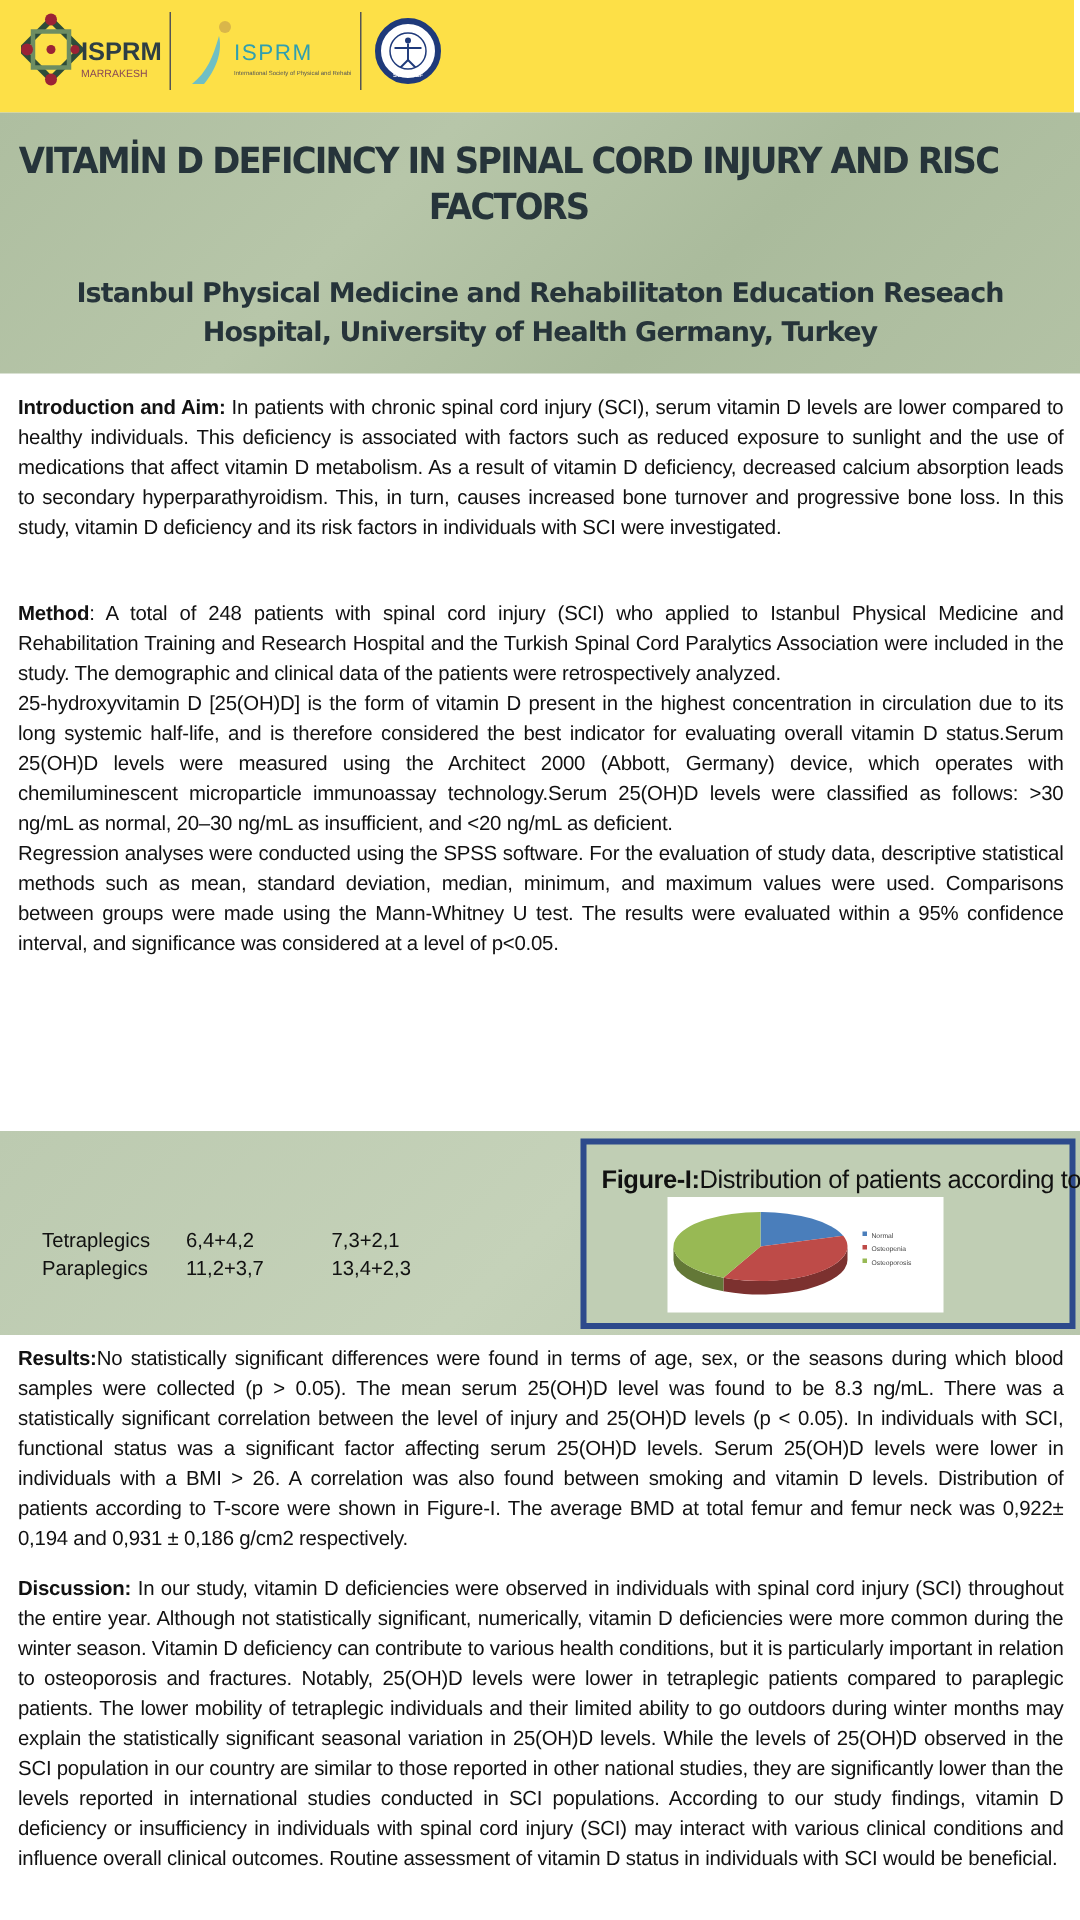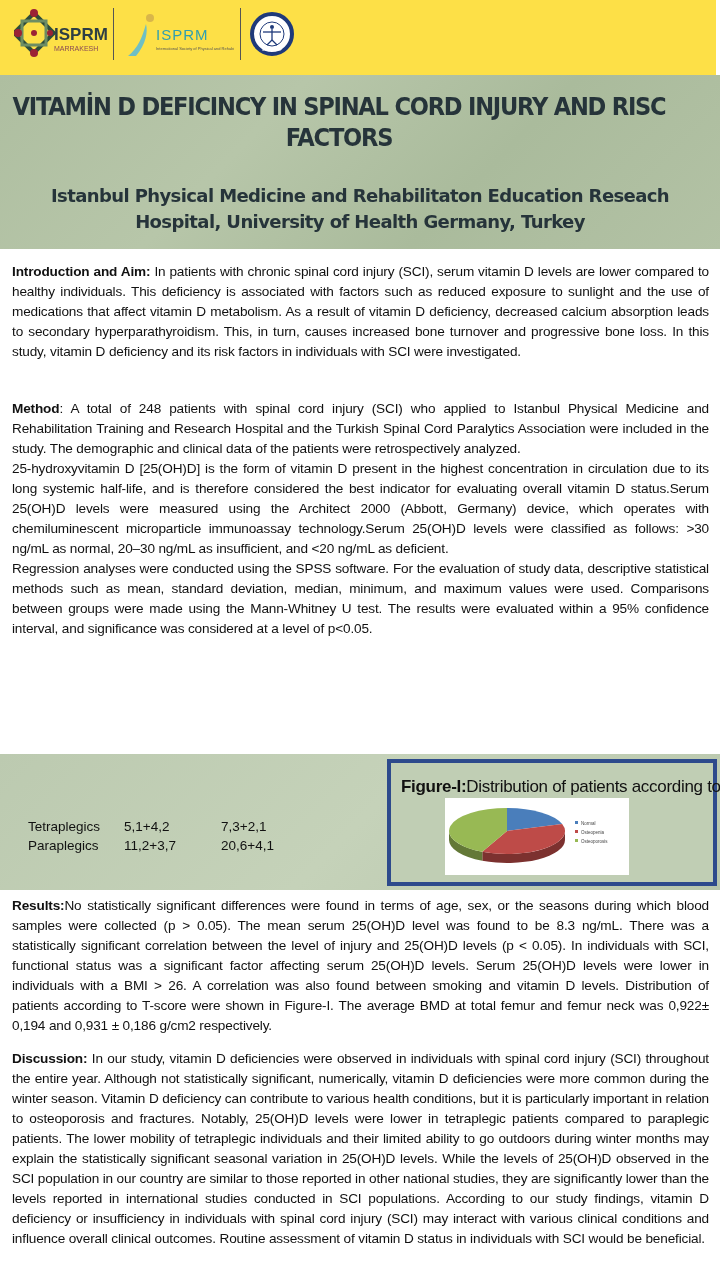--- a/index.html
+++ b/index.html
@@ -96,27 +96,27 @@
   <p><b>Method</b><span>: A total of 248 patients with spinal cord injury (SCI) who applied to Istanbul Physical Medicine and Rehabilitation Training and Research Hospital and the Turkish Spinal Cord Paralytics Association were included in the study. The demographic and clinical data of the patients were retrospectively analyzed.</span></p>
   <p>25-hydroxyvitamin D [25(OH)D] is the form of vitamin D present in the highest concentration in circulation due to its long systemic half-life, and is therefore considered the best indicator for evaluating overall vitamin D status.Serum 25(OH)D levels were measured using the Architect 2000 (Abbott, Germany) device, which operates with chemiluminescent microparticle immunoassay technology.Serum 25(OH)D levels were classified as follows: &gt;30 ng/mL as normal, 20–30 ng/mL as insufficient, and &lt;20 ng/mL as deficient.</p>
   <p>Regression analyses were conducted using the SPSS software. For the evaluation of study data, descriptive statistical methods such as mean, standard deviation, median, minimum, and maximum values were used. Comparisons between groups were made using the Mann-Whitney U test. The results were evaluated within a 95% confidence interval, and significance was considered at a level of p&lt;0.05.</p>
 </div>
 
 <div class="band">
   <table class="tbl">
     <tbody>
     <tr>
       <td class="c0">Tetraplegics</td>
-      <td class="c1">5,1+4,2</td>
+      <td class="c1">6,4+4,2</td>
       <td>7,3+2,1</td>
     </tr>
     <tr>
       <td class="c0">Paraplegics</td>
       <td class="c1">11,2+3,7</td>
-      <td>20,6+4,1</td>
+      <td>13,4+2,3</td>
     </tr>
   </tbody>
     </table>
 
   <div class="fig">
     <div class="fig-caption">
       <b>Figure-I:</b><span>Distribution of patients according to T score</span>
     </div>
     <div class="pie-box">
       <svg id="pie" width="184" height="77">

